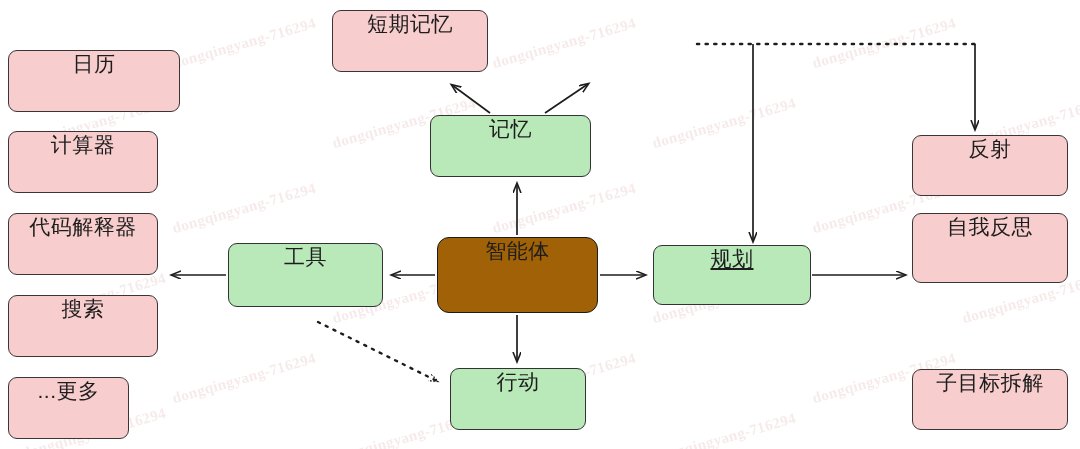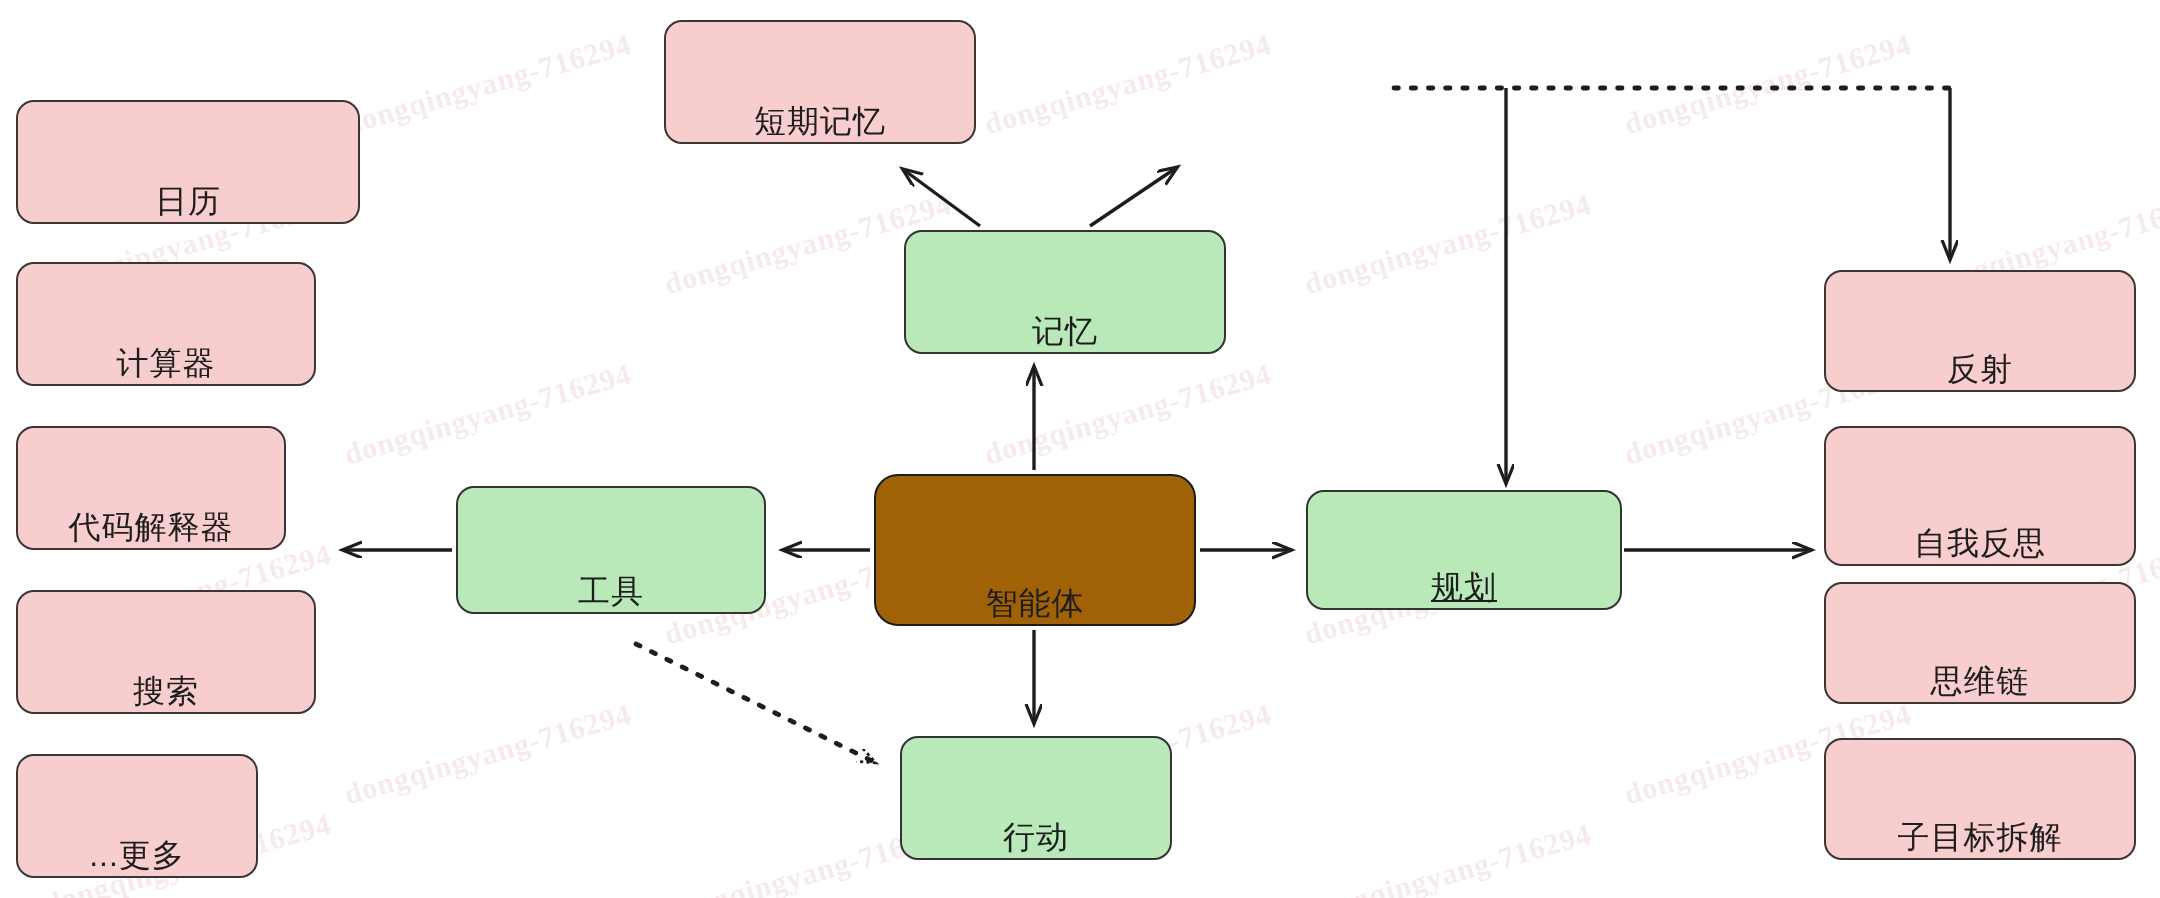--- a/index.html
+++ b/index.html
@@ -39,25 +39,25 @@
     position: absolute;
     inset: 0;
     z-index: 2;
     pointer-events: none;
   }
   
   .node {
     position: absolute;
     z-index: 3;
     display: flex;
-    align-items: flex-end;
+    align-items: flex-start;
     justify-content: center;
     border: 1.6px solid #3b3b3b;
     border-radius: 9px;
-    font-size: 16px;
+    font-size: 21px;
     color: #1d1d1d;
     text-align: center;
     line-height: 1.2;
     letter-spacing: 0.5px;
   }
   .node.pink  { background: #f7cdcd; border-color: #3d3535; }
   .node.green { background: #b9e8b9; border-color: #333; }
   .node.blue  { background: #a16207; border-color: #1b1b1b; }
 </style>
 </head>
@@ -128,39 +128,39 @@
       <path d="M318,322 L437,381" stroke-width="2.4" stroke-dasharray="2.2 6.4" stroke-linecap="round" marker-end="url(#arrow-dot)"></path>
     </g>
   </svg>
 
   <div class="node pink" style="left:8px; top:50px; width:172px; height:62px;">
     <span>日历</span>
   </div>
   <div class="node pink" style="left:8px; top:131px; width:150px; height:62px;">
     <span>计算器</span>
   </div>
-  <div class="node pink" style="left:8px; top:213px; width:135px; height:62px;">
+  <div class="node pink" style="left:8px; top:213px; width:150px; height:62px;">
     <span>代码解释器</span>
   </div>
   <div class="node pink" style="left:8px; top:295px; width:150px; height:62px;">
     <span>搜索</span>
   </div>
   <div class="node pink" style="left:8px; top:377px; width:121px; height:62px;">
     <span>...更多</span>
   </div>
 
   <div class="node green" style="left:228px; top:243px; width:155px; height:64px;">
     <span>工具</span>
   </div>
 
   <div class="node pink" style="left:332px; top:10px; width:156px; height:62px;">
     <span>短期记忆</span>
   </div>
 
-  <div class="node green" style="left:452px; top:115px; width:161px; height:62px;">
+  <div class="node green" style="left:430px; top:115px; width:161px; height:62px;">
     <span>记忆</span>
   </div>
 
   <div class="node blue" style="left:437px; top:237px; width:161px; height:76px; border-radius:12px;">
     <span>智能体</span>
   </div>
 
   <div class="node green" style="left:450px; top:368px; width:136px; height:62px;">
     <span>行动</span>
   </div>
@@ -168,20 +168,17 @@
   <div class="node green" style="left:653px; top:245px; width:158px; height:60px;text-decoration:underline;">
     <span>规划</span>
   </div>
 
   <div class="node pink" style="left:912px; top:135px; width:156px; height:61px;">
     <span>反射</span>
   </div>
   <div class="node pink" style="left:912px; top:213px; width:156px; height:70px;">
     <span>自我反思</span>
   </div>
-  <div class="node pink" style="left:912px; top:291px; width:156px; height:61px;">
-    <span>思维链</span>
-  </div>
   <div class="node pink" style="left:912px; top:369px; width:156px; height:61px;">
     <span>子目标拆解</span>
   </div>
 
 </div>
 
 </body></html>

